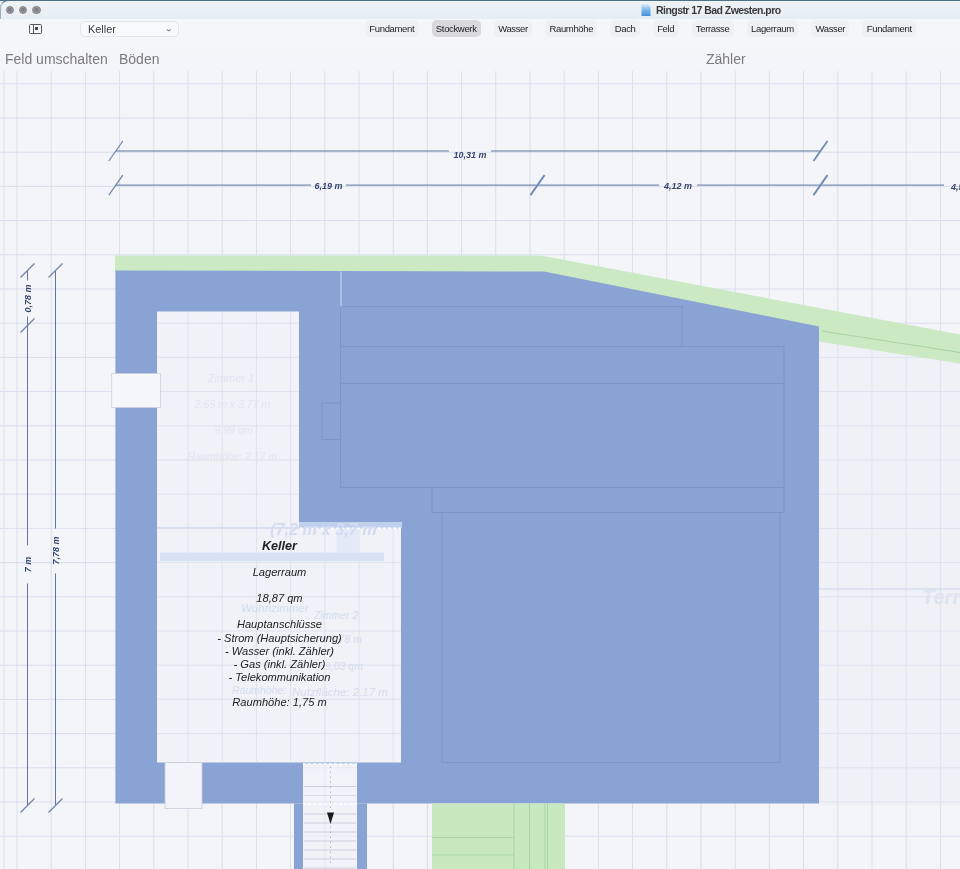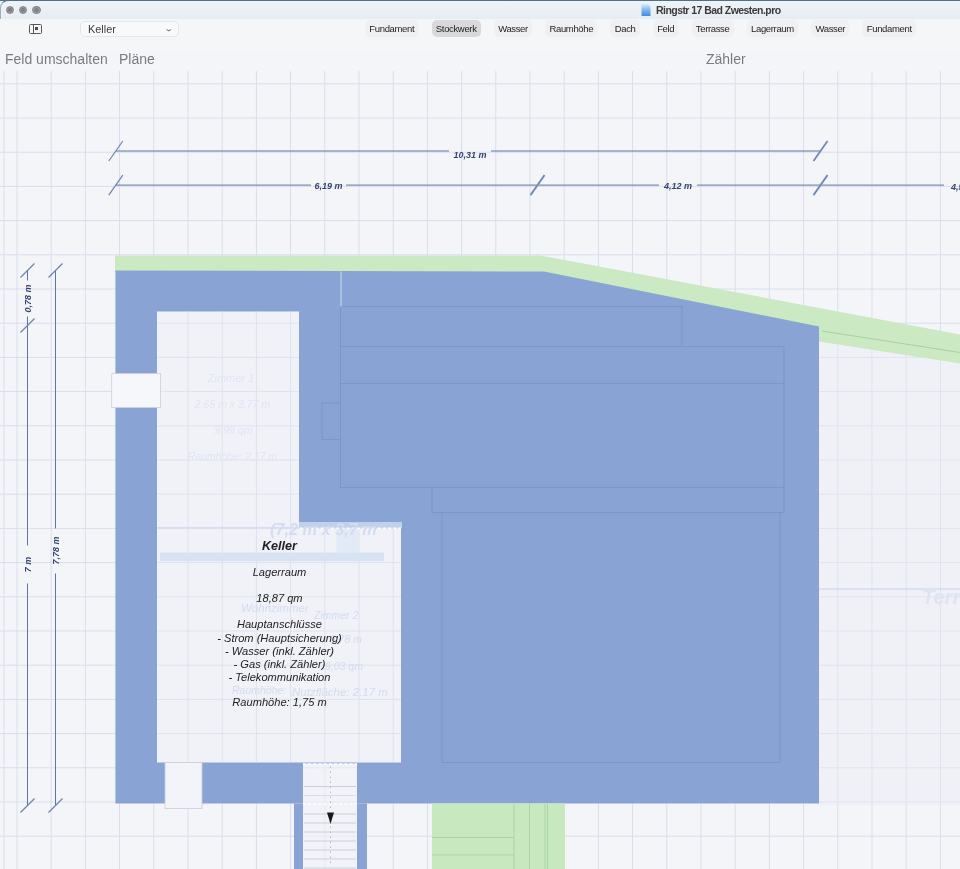--- a/index.html
+++ b/index.html
@@ -62,21 +62,21 @@
       <div class="tab">Wasser</div>
       <div class="tab">Raumhöhe</div>
       <div class="tab">Dach</div>
       <div class="tab">Feld</div>
       <div class="tab">Terrasse</div>
       <div class="tab">Lagerraum</div>
       <div class="tab">Wasser</div>
       <div class="tab">Fundament</div>
     </div>
     <div class="lbl" style="left:5px">Feld umschalten</div>
-    <div class="lbl" style="left:119px">Pläne</div>
+    <div class="lbl" style="left:119px">Böden</div>
     <div class="lbl" style="left:706px">Zähler</div>
   </div>
   <svg id="canvas" viewBox="0 70.5 960 798.5" width="960" height="798.5">
     <defs>
       <pattern id="g" x="16.5" y="14.4" width="34.2" height="34.2" patternUnits="userSpaceOnUse">
         <path d="M0.5 0 V34.2 M0 0.5 H34.2" stroke="#dadcec" stroke-width="1" fill="none"></path>
       </pattern>
       <pattern id="gc" x="16" y="12.4" width="34.5" height="34.6" patternUnits="userSpaceOnUse">
         <path d="M0.5 0 V34.6 M0 0.5 H34.5" stroke="#cde1f1" stroke-width="1" fill="none"></path>
       </pattern>

